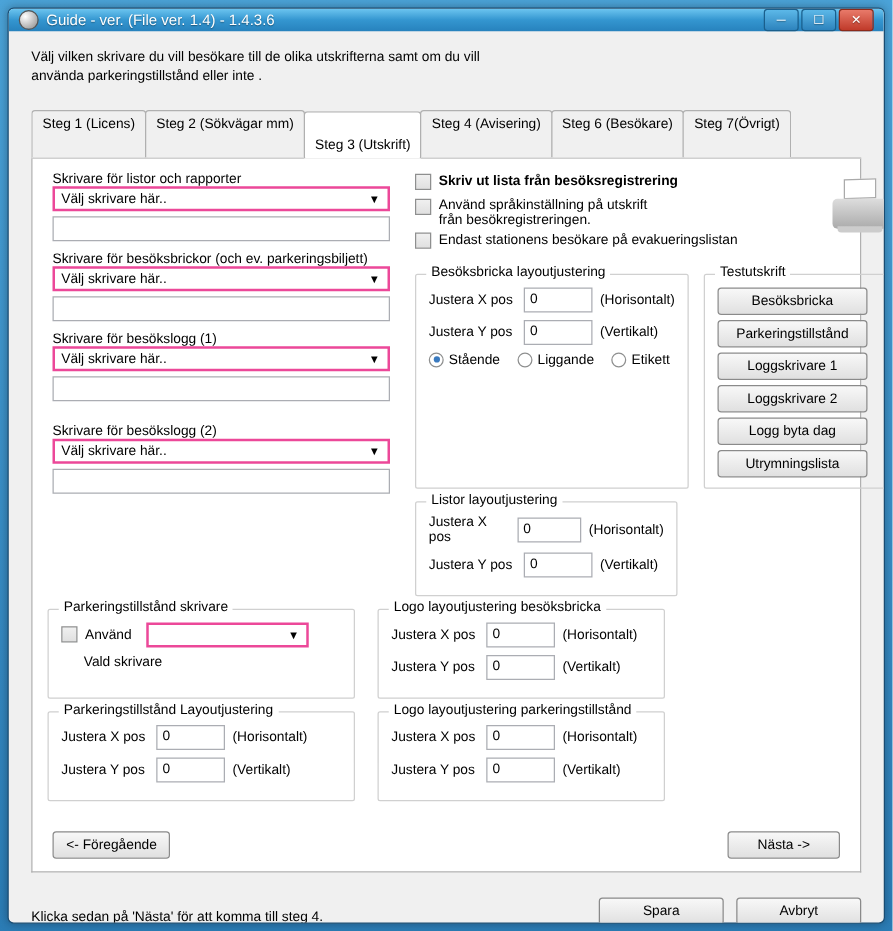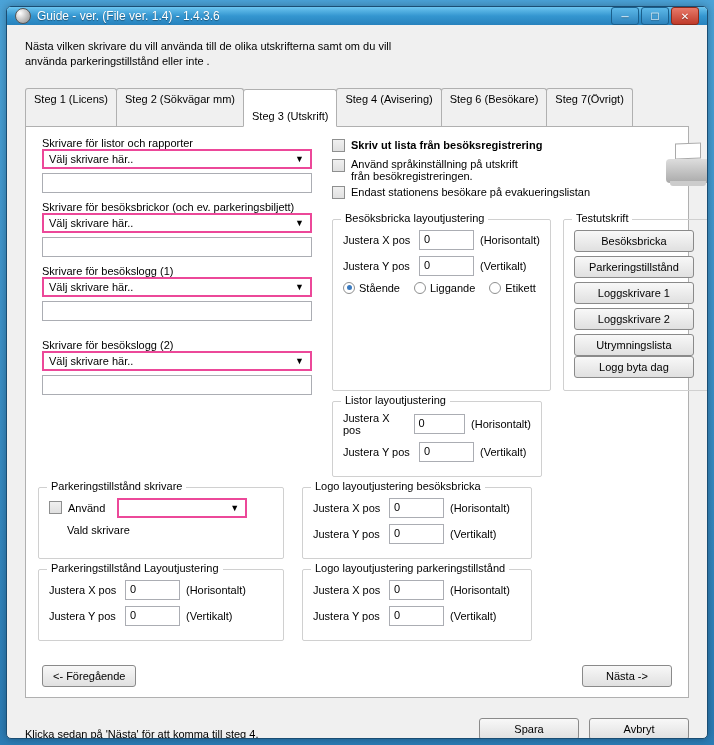--- a/index.html
+++ b/index.html
@@ -50,21 +50,21 @@
     <div class="appicon"></div>
     <div class="title">Guide - ver. (File ver. 1.4) - 1.4.3.6</div>
     <div class="winbtns">
       <div class="winbtn">─</div>
       <div class="winbtn">☐</div>
       <div class="winbtn close">✕</div>
     </div>
   </div>
 
   <div class="content">
-    <div class="intro">Nästa vilken skrivare du vill använda till de olika utskrifterna samt om du vill använda parkeringstillstånd eller inte .</div>
+    <div class="intro">Välj vilken skrivare du vill besökare till de olika utskrifterna samt om du vill använda parkeringstillstånd eller inte .</div>
 
     <div class="tabbar">
       <div class="tab">Steg 1 (Licens)</div>
       <div class="tab">Steg 2 (Sökvägar mm)</div>
       <div class="tab active">Steg 3 (Utskrift)</div>
       <div class="tab">Steg 4 (Avisering)</div>
       <div class="tab">Steg 6 (Besökare)</div>
       <div class="tab">Steg 7(Övrigt)</div>
     </div>
 
@@ -157,22 +157,22 @@
                   </div>
               </div>
             </div>
 
             <div class="group" style="width:164px;">
               <div class="group-title">Testutskrift</div>
               <div class="btn testbtn" style="margin-bottom:4px;">Besöksbricka</div>
               <div class="btn testbtn" style="margin-bottom:4px;">Parkeringstillstånd</div>
               <div class="btn testbtn" style="margin-bottom:4px;">Loggskrivare 1</div>
               <div class="btn testbtn" style="margin-bottom:4px;">Loggskrivare 2</div>
+              <div class="btn testbtn" style="margin-bottom:4px;">Logg byta dag</div>
               <div class="btn testbtn">Utrymningslista</div>
-              <div class="btn testbtn" style="margin-bottom:4px;">Logg byta dag</div>
             </div>
           </div>
 
           <div class="group" style="width:210px; margin-top:10px;">
             <div class="group-title">Listor layoutjustering</div>
             <div class="row">
                 <span class="lbl" style="width:70px;">Justera X pos</span>
                 <div class="numbox">0</div>
                 <span class="lbl">(Horisontalt)</span>
               </div>

